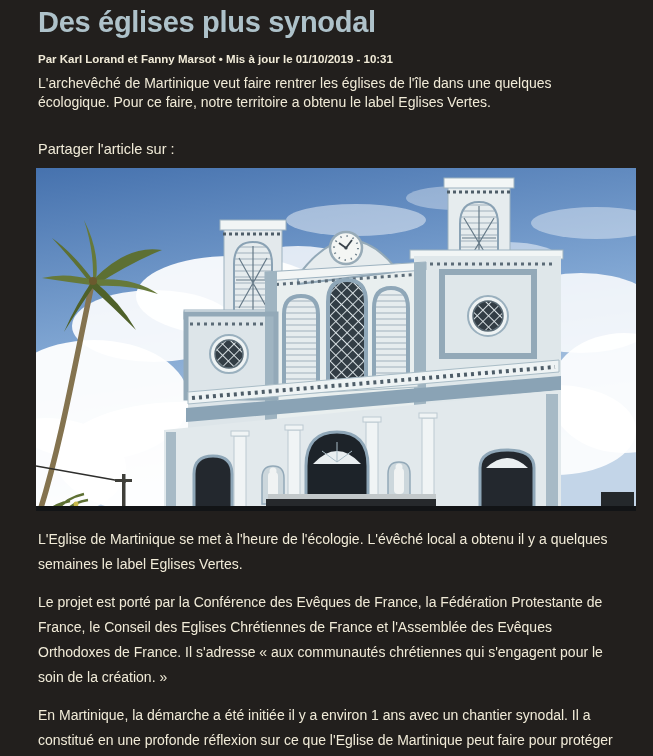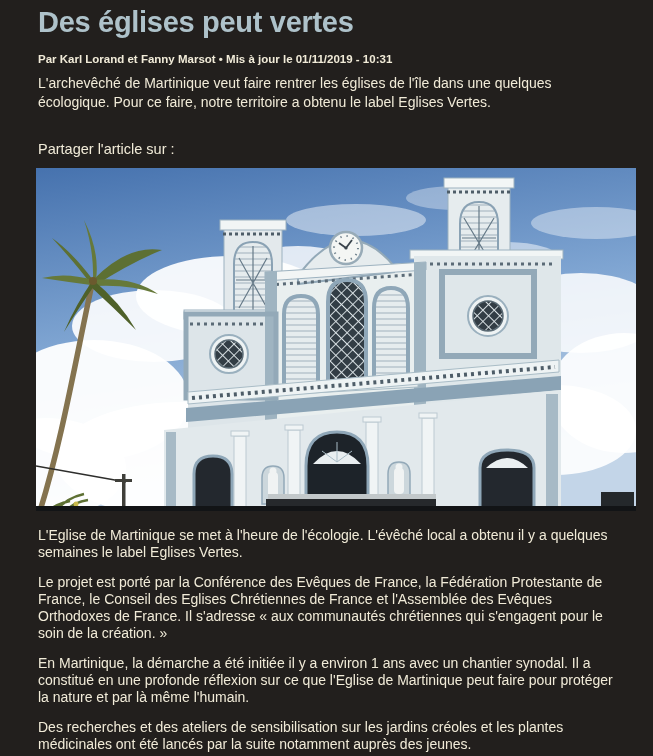--- a/index.html
+++ b/index.html
@@ -23,31 +23,31 @@
     margin-top:29px;width:578px;color:#f1ebd8;font-size:14.5px;line-height:17px;
     padding-right:2px;
   }
   figure.photo{
     margin:10px 0 0 -2px;width:600px;height:343px;display:block;
     background:#5b87c0;overflow:hidden;
   }
   figure.photo svg{display:block;width:600px;height:343px;}
   .body-text{margin-top:16px;}
   .body-text p{
-    margin:0 0 13px 0;width:578px;color:#f1ebd8;font-size:14px;line-height:17px;
+    margin:0 0 13px 0;width:578px;color:#f1ebd8;font-size:14px;line-height:25px;
   }
 </style>
 </head>
 <body>
 
 <div class="wrap">
 
-  <h1 class="title">Des églises peut vertes</h1>
-
-  <div class="byline">Par Karl Lorand et Fanny Marsot • Mis à jour le 01/11/2019 - 10:31</div>
+  <h1 class="title">Des églises plus synodal</h1>
+
+  <div class="byline">Par Karl Lorand et Fanny Marsot • Mis à jour le 01/10/2019 - 10:31</div>
 
   <p class="intro">L'archevêché de Martinique veut faire rentrer les églises de l'île dans une quelques écologique. Pour ce faire, notre territoire a obtenu le label Eglises Vertes.</p>
 
   <div class="share">Partager l'article sur :</div>
 
   <figure class="photo">
     <svg viewBox="0 0 600 343" xmlns="http://www.w3.org/2000/svg">
       <defs>
         <linearGradient id="sky" x1="0" y1="0" x2="0.25" y2="1">
           <stop offset="0" stop-color="#4672ae"></stop>

